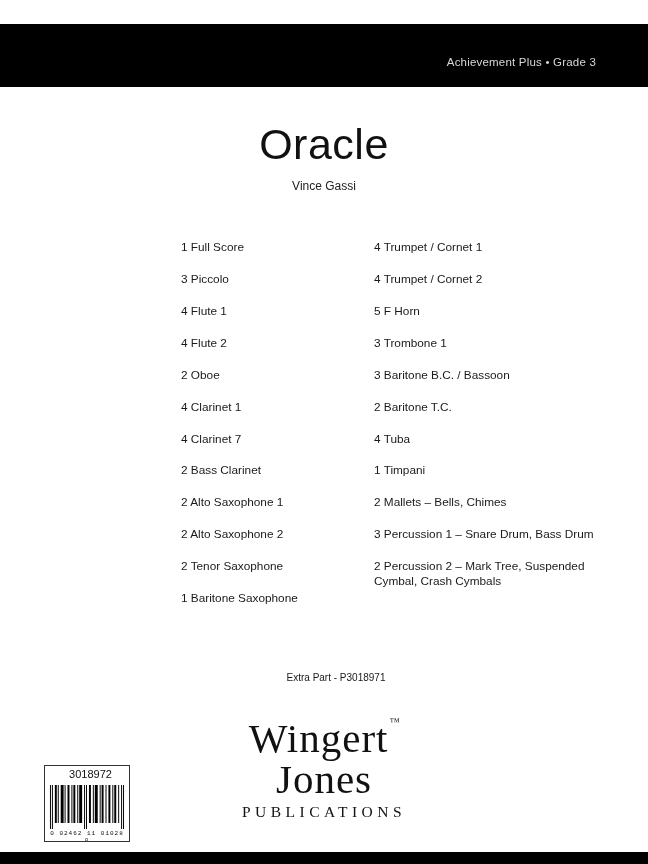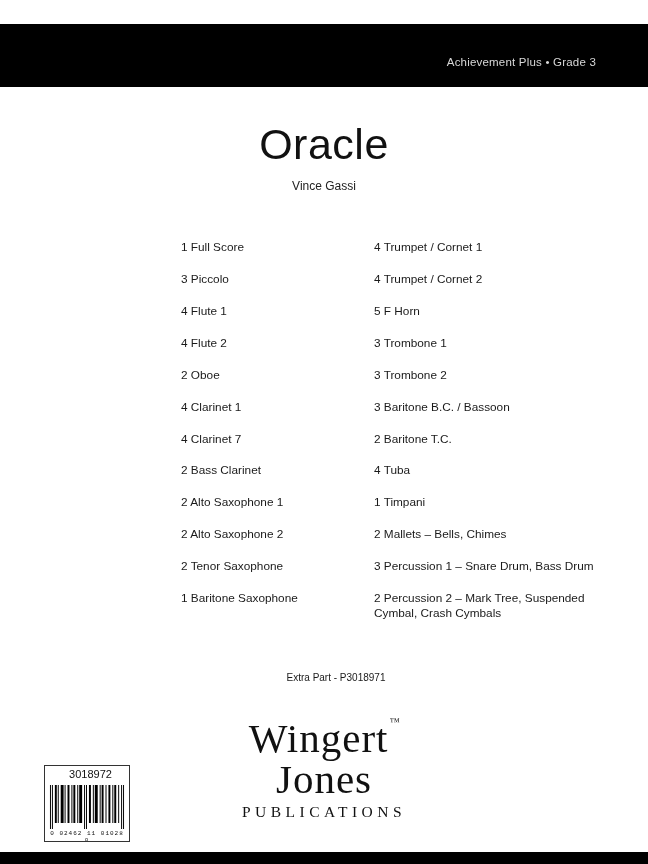--- a/index.html
+++ b/index.html
@@ -200,21 +200,20 @@
       <div class="inst-row">2 Alto Saxophone 1</div>
       <div class="inst-row">2 Alto Saxophone 2</div>
       <div class="inst-row">2 Tenor Saxophone</div>
       <div class="inst-row">1 Baritone Saxophone</div>
     </div>
     <div class="col col-right">
       <div class="inst-row">4 Trumpet / Cornet 1</div>
       <div class="inst-row">4 Trumpet / Cornet 2</div>
       <div class="inst-row">5 F Horn</div>
       <div class="inst-row">3 Trombone 1</div>
-      <div class="inst-row">3 Trombone 2</div>
       <div class="inst-row">3 Baritone B.C. / Bassoon</div>
       <div class="inst-row">2 Baritone T.C.</div>
       <div class="inst-row">4 Tuba</div>
       <div class="inst-row">1 Timpani</div>
       <div class="inst-row">2 Mallets – Bells, Chimes</div>
       <div class="inst-row">3 Percussion 1 – Snare Drum, Bass Drum</div>
       <div class="inst-row">2 Percussion 2 – Mark Tree, Suspended Cymbal, Crash Cymbals</div>
     </div>
   </div>
 

